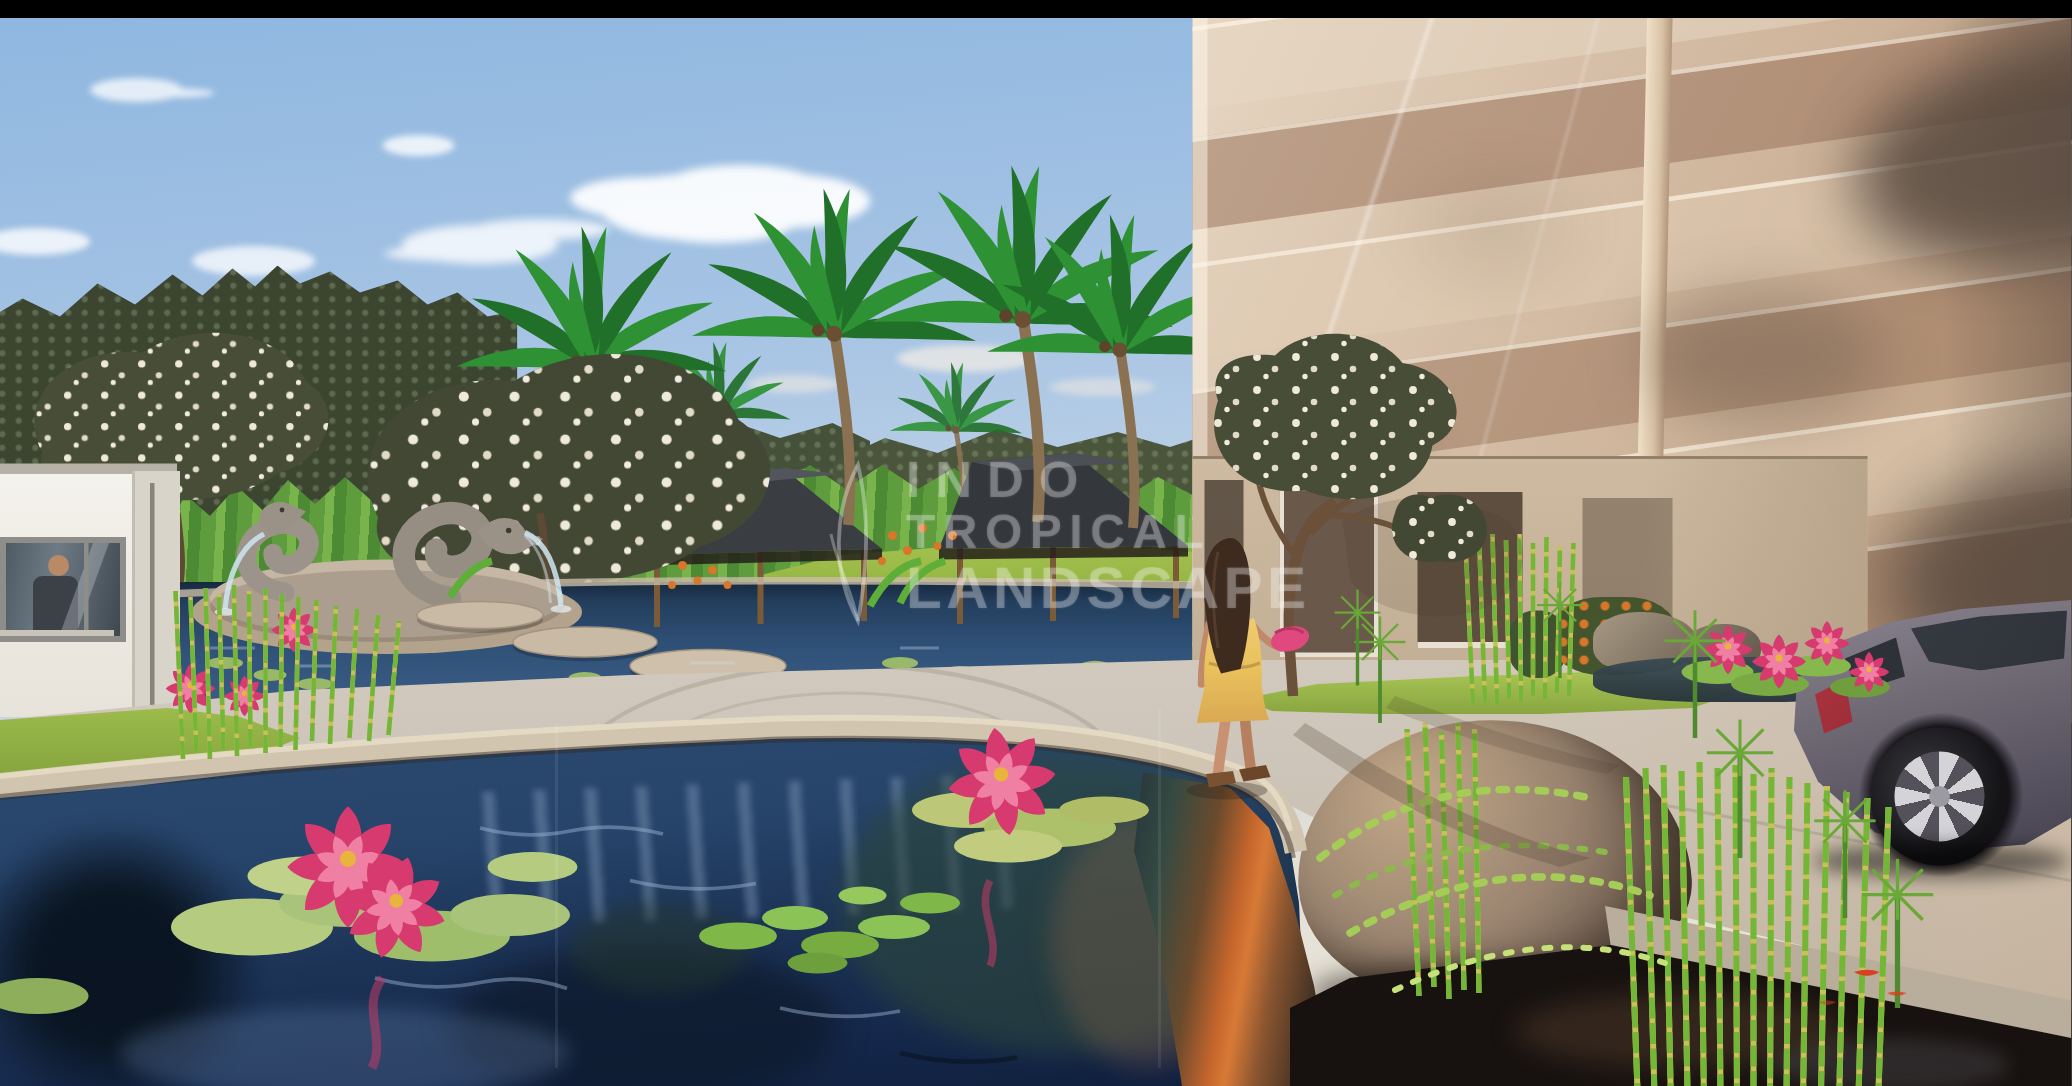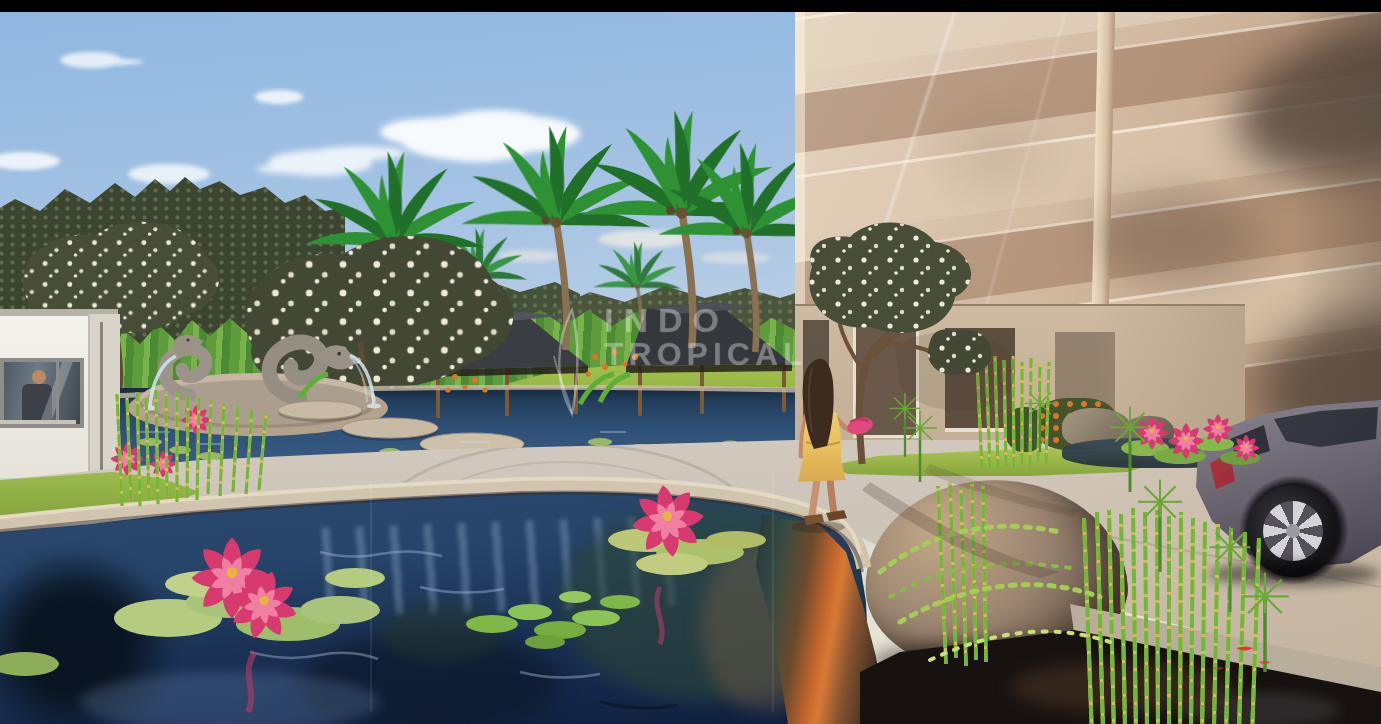--- a/index.html
+++ b/index.html
@@ -440,16 +440,17 @@
   <div class="abs" style="left:370px;top:470px;width:2px;height:230px;z-index:29;background:rgba(255,255,255,.08);"></div>
   <div class="abs" style="left:772px;top:460px;width:2px;height:240px;z-index:29;background:rgba(255,255,255,.08);"></div>
   <div class="abs" style="left:548px;top:290px;width:320px;height:130px;z-index:30;">
     <svg class="abs" width="50" height="124" style="left:0;top:4px;overflow:visible">
       <path d="M24,4 C8,34 6,74 24,108 C30,76 32,38 24,4 Z" style="fill:none;stroke:rgba(255,255,255,.34);stroke-width:2.5"></path>
       <path d="M24,108 C20,88 10,70 6,50" style="fill:none;stroke:rgba(255,255,255,.3);stroke-width:2"></path>
     </svg>
     <div class="abs" style="left:56px;top:0;">
       <div class="wm-line" style="font-size:34px;letter-spacing:10px;">INDO</div>
       <div class="wm-line" style="font-size:32px;letter-spacing:5px;">TROPICAL</div>
+      <div class="wm-line" style="font-size:39px;letter-spacing:3px;">LANDSCAPE</div>
     </div>
   </div>
 
 </div>
 
 </body></html>

